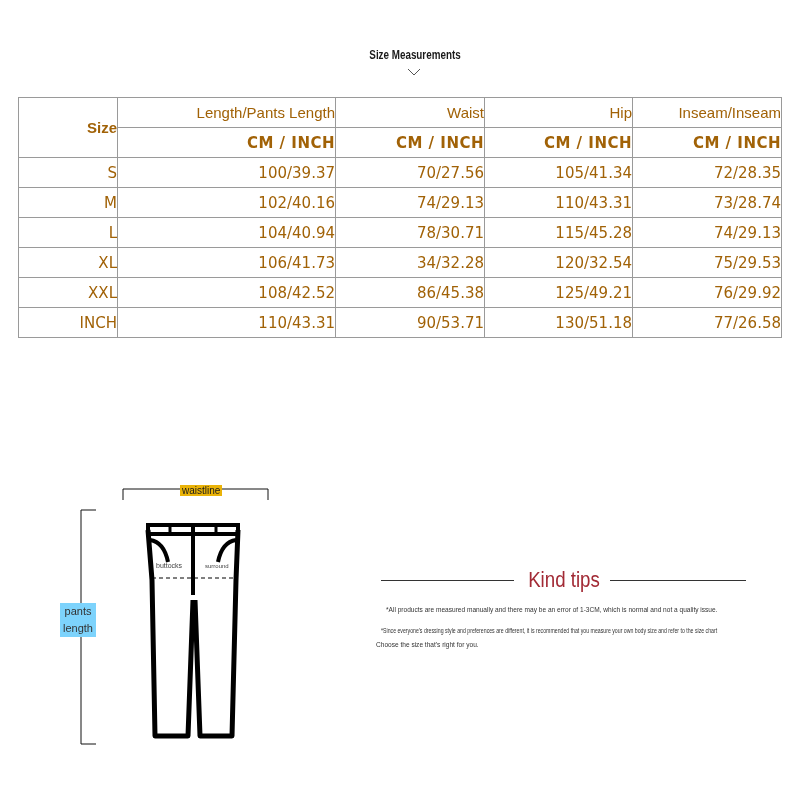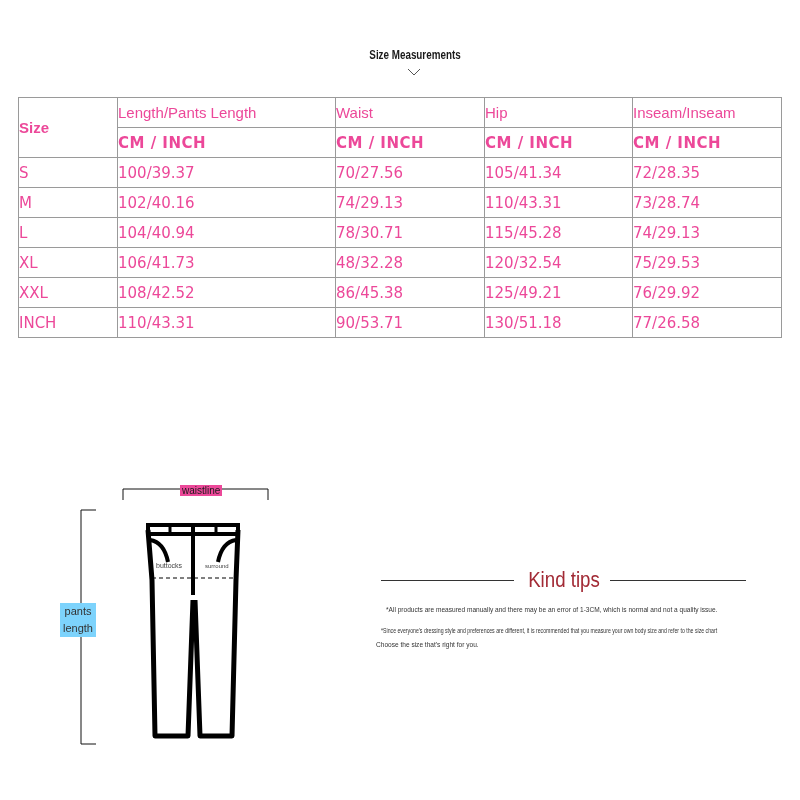--- a/index.html
+++ b/index.html
@@ -13,37 +13,37 @@
     transform: scaleX(0.82); transform-origin: center; letter-spacing: 0px;
   }
   .chevron {
     position: absolute; left: 407px; top: 66px; width: 14px; height: 14px;
   }
   table.size-table {
     position: absolute; left: 18px; top: 97px; width: 763px;
     border-collapse: collapse; table-layout: fixed;
   }
   table.size-table td {
-    border: 1px solid #9a9a9a; text-align: left; vertical-align: middle;
-    padding: 0; height: 29px; font-size: 15px; color: #ec4899;
+    border: 1px solid #9a9a9a; text-align: right; vertical-align: middle;
+    padding: 0; height: 29px; font-size: 15px; color: #a16207;
   }
   td.size-head { font-family: "Liberation Sans", sans-serif; font-weight: bold; font-size: 13px; }
   td.col-head-small { font-family: "Liberation Sans", sans-serif; font-size: 11px; }
   td.col-head-big { font-family: "Liberation Sans", sans-serif; font-size: 19px; }
   td.col-head-mid { font-family: "Liberation Sans", sans-serif; font-size: 15px; }
   td.col-head-inseam { font-family: "Liberation Sans", sans-serif; font-size: 13px; }
   td.unit { font-size: 14px; font-weight: bold; letter-spacing: 0.5px; }
   td.cell { font-size: 16px; }
   td.size-cell { font-size: 16px; }
 
   .diagram { position: absolute; left: 60px; top: 470px; width: 260px; height: 290px; }
   .diagram svg { position: absolute; left: 0; top: 0; }
   .label-waist {
     position: absolute; left: 120px; top: 15px; font-family: "Liberation Sans", sans-serif;
-    font-size: 10px; background: #ec4899; padding: 0 2px;
+    font-size: 10px; background: #eab308; padding: 0 2px;
   }
   .label-pants {
     position: absolute; left: 0px; top: 133px; width: 36px; text-align: center;
     font-family: "Liberation Sans", sans-serif; font-size: 11px; line-height: 17px;
     background: #7dd3fc; color: #333;
   }
   .label-buttocks {
     position: absolute; left: 96px; top: 92px; font-family: "Liberation Sans", sans-serif;
     font-size: 7px; color: #444;
   }
@@ -123,21 +123,21 @@
   <tr>
     <td class="size-cell">L</td>
     <td class="cell">104/40.94</td>
     <td class="cell">78/30.71</td>
     <td class="cell">115/45.28</td>
     <td class="cell">74/29.13</td>
   </tr>
   <tr>
     <td class="size-cell">XL</td>
     <td class="cell">106/41.73</td>
-    <td class="cell">48/32.28</td>
+    <td class="cell">34/32.28</td>
     <td class="cell">120/32.54</td>
     <td class="cell">75/29.53</td>
   </tr>
   <tr>
     <td class="size-cell">XXL</td>
     <td class="cell">108/42.52</td>
     <td class="cell">86/45.38</td>
     <td class="cell">125/49.21</td>
     <td class="cell">76/29.92</td>
   </tr>

